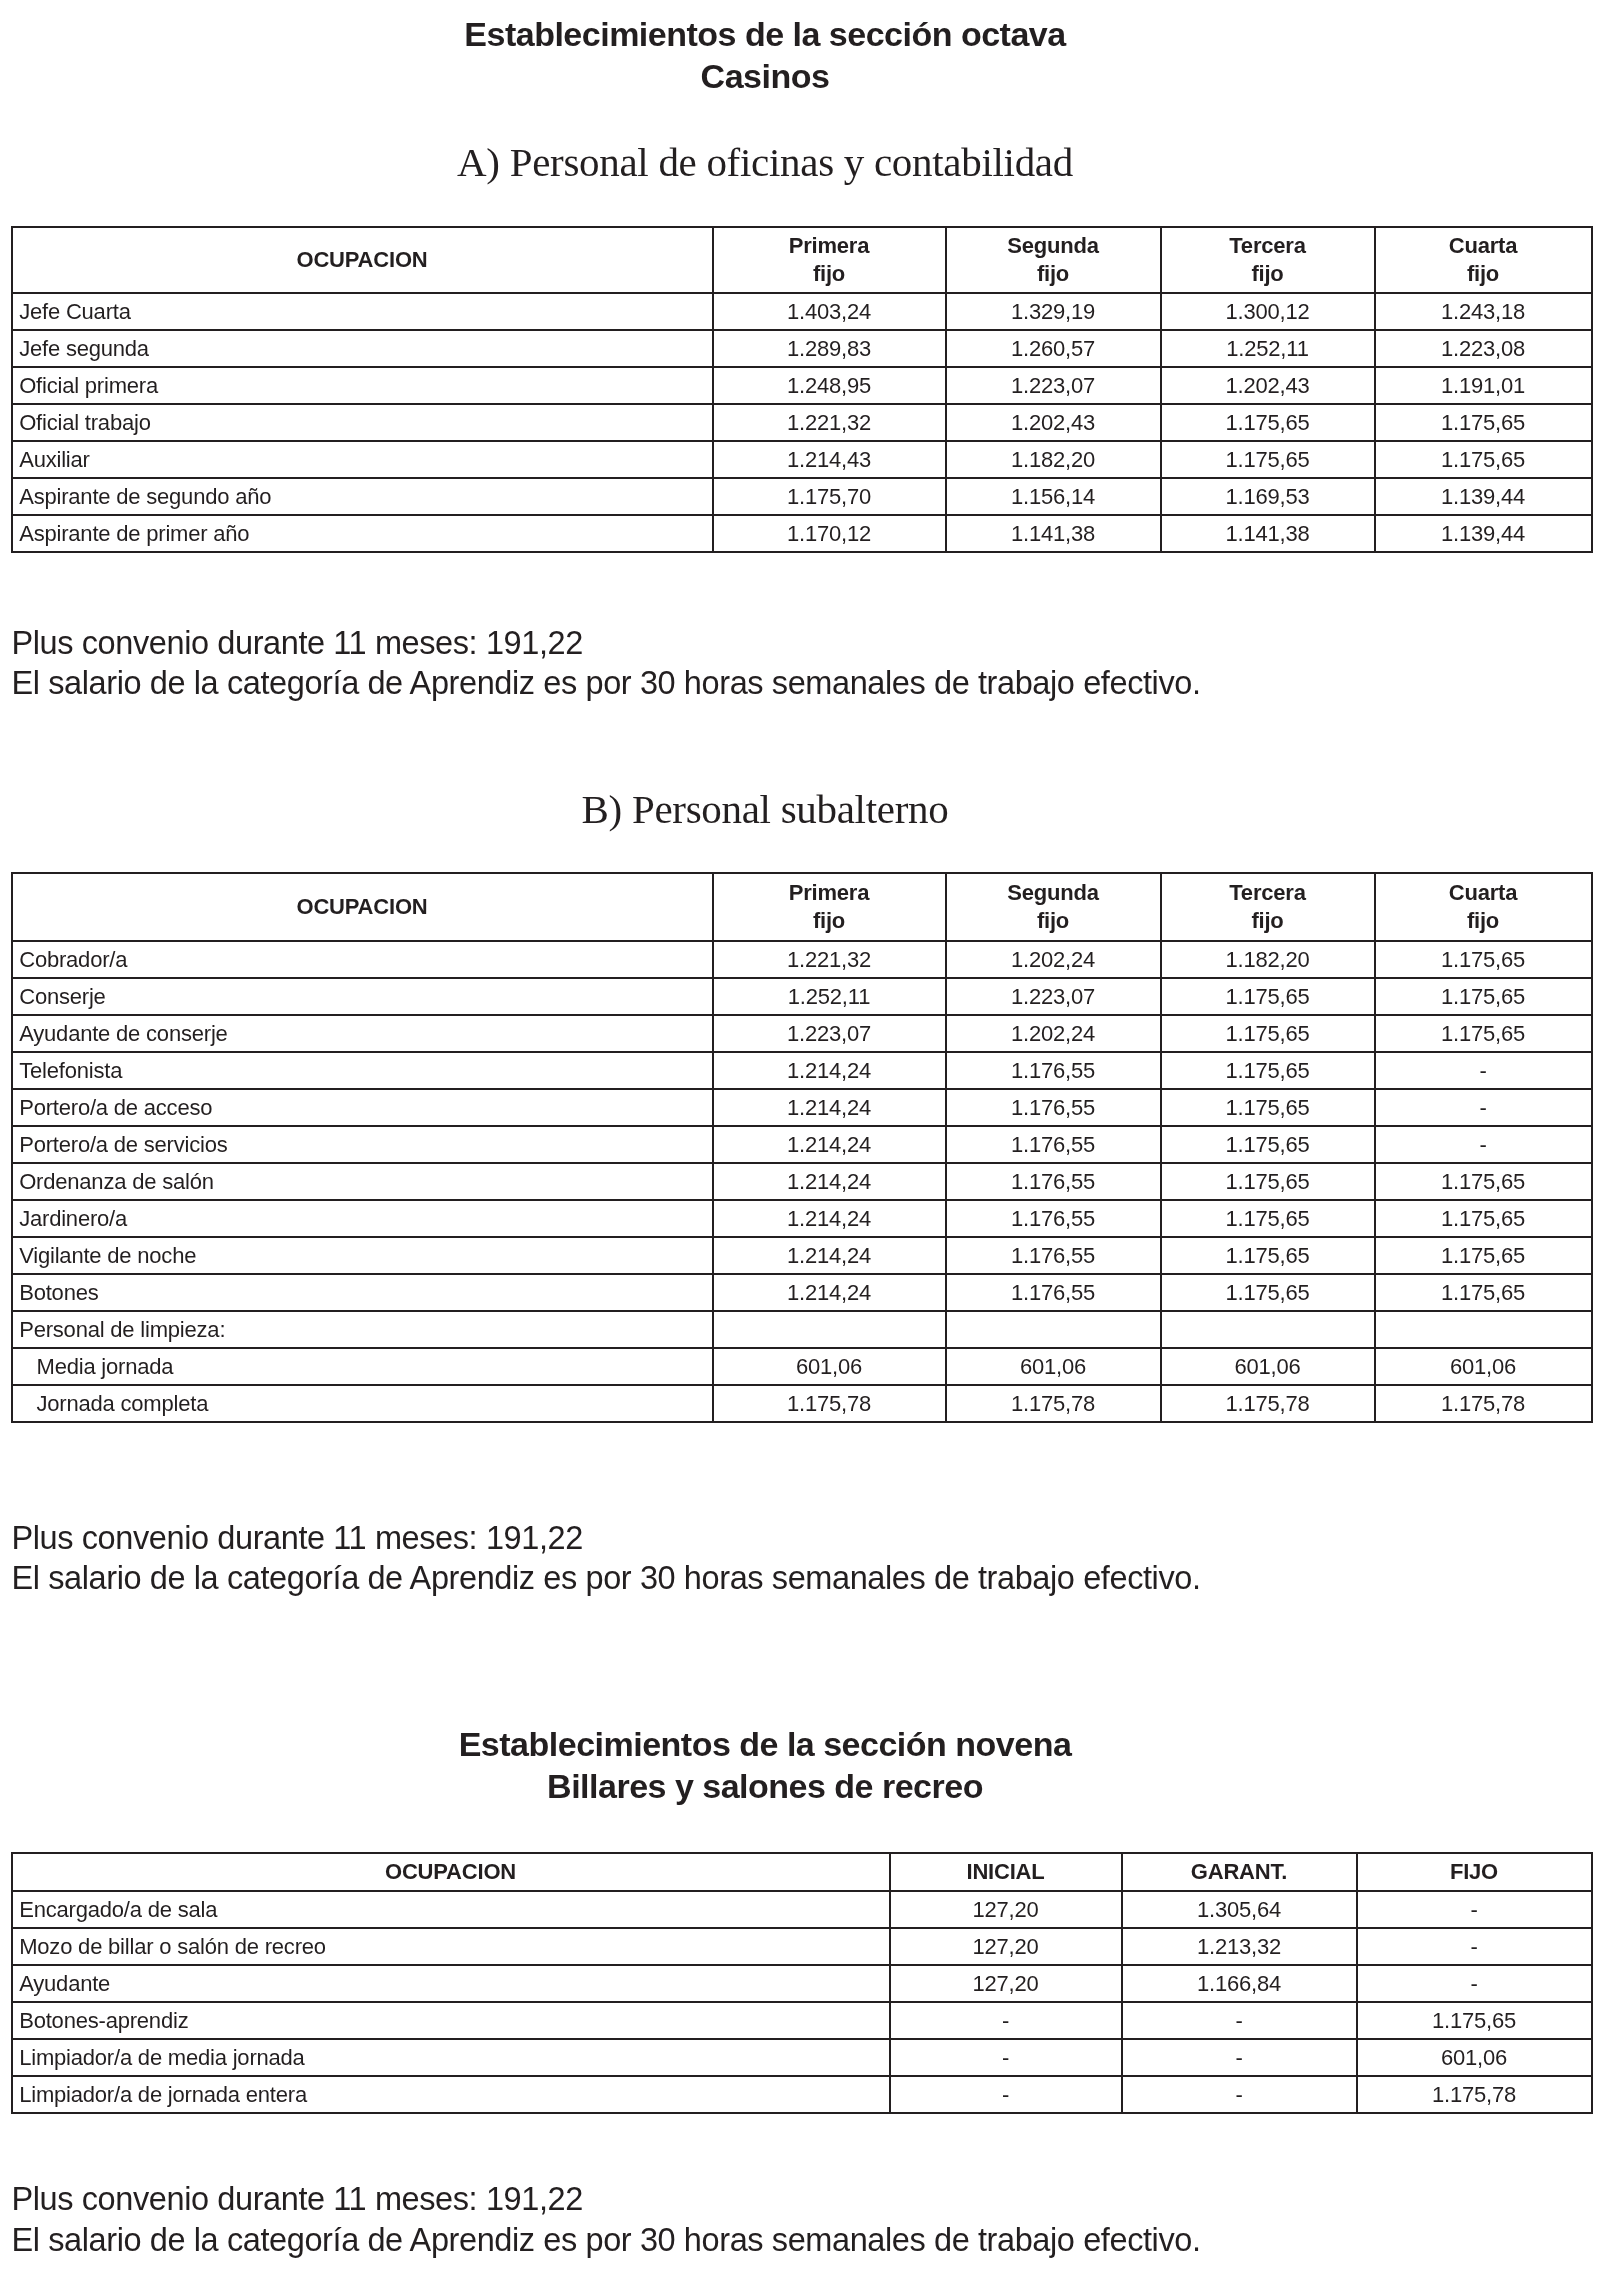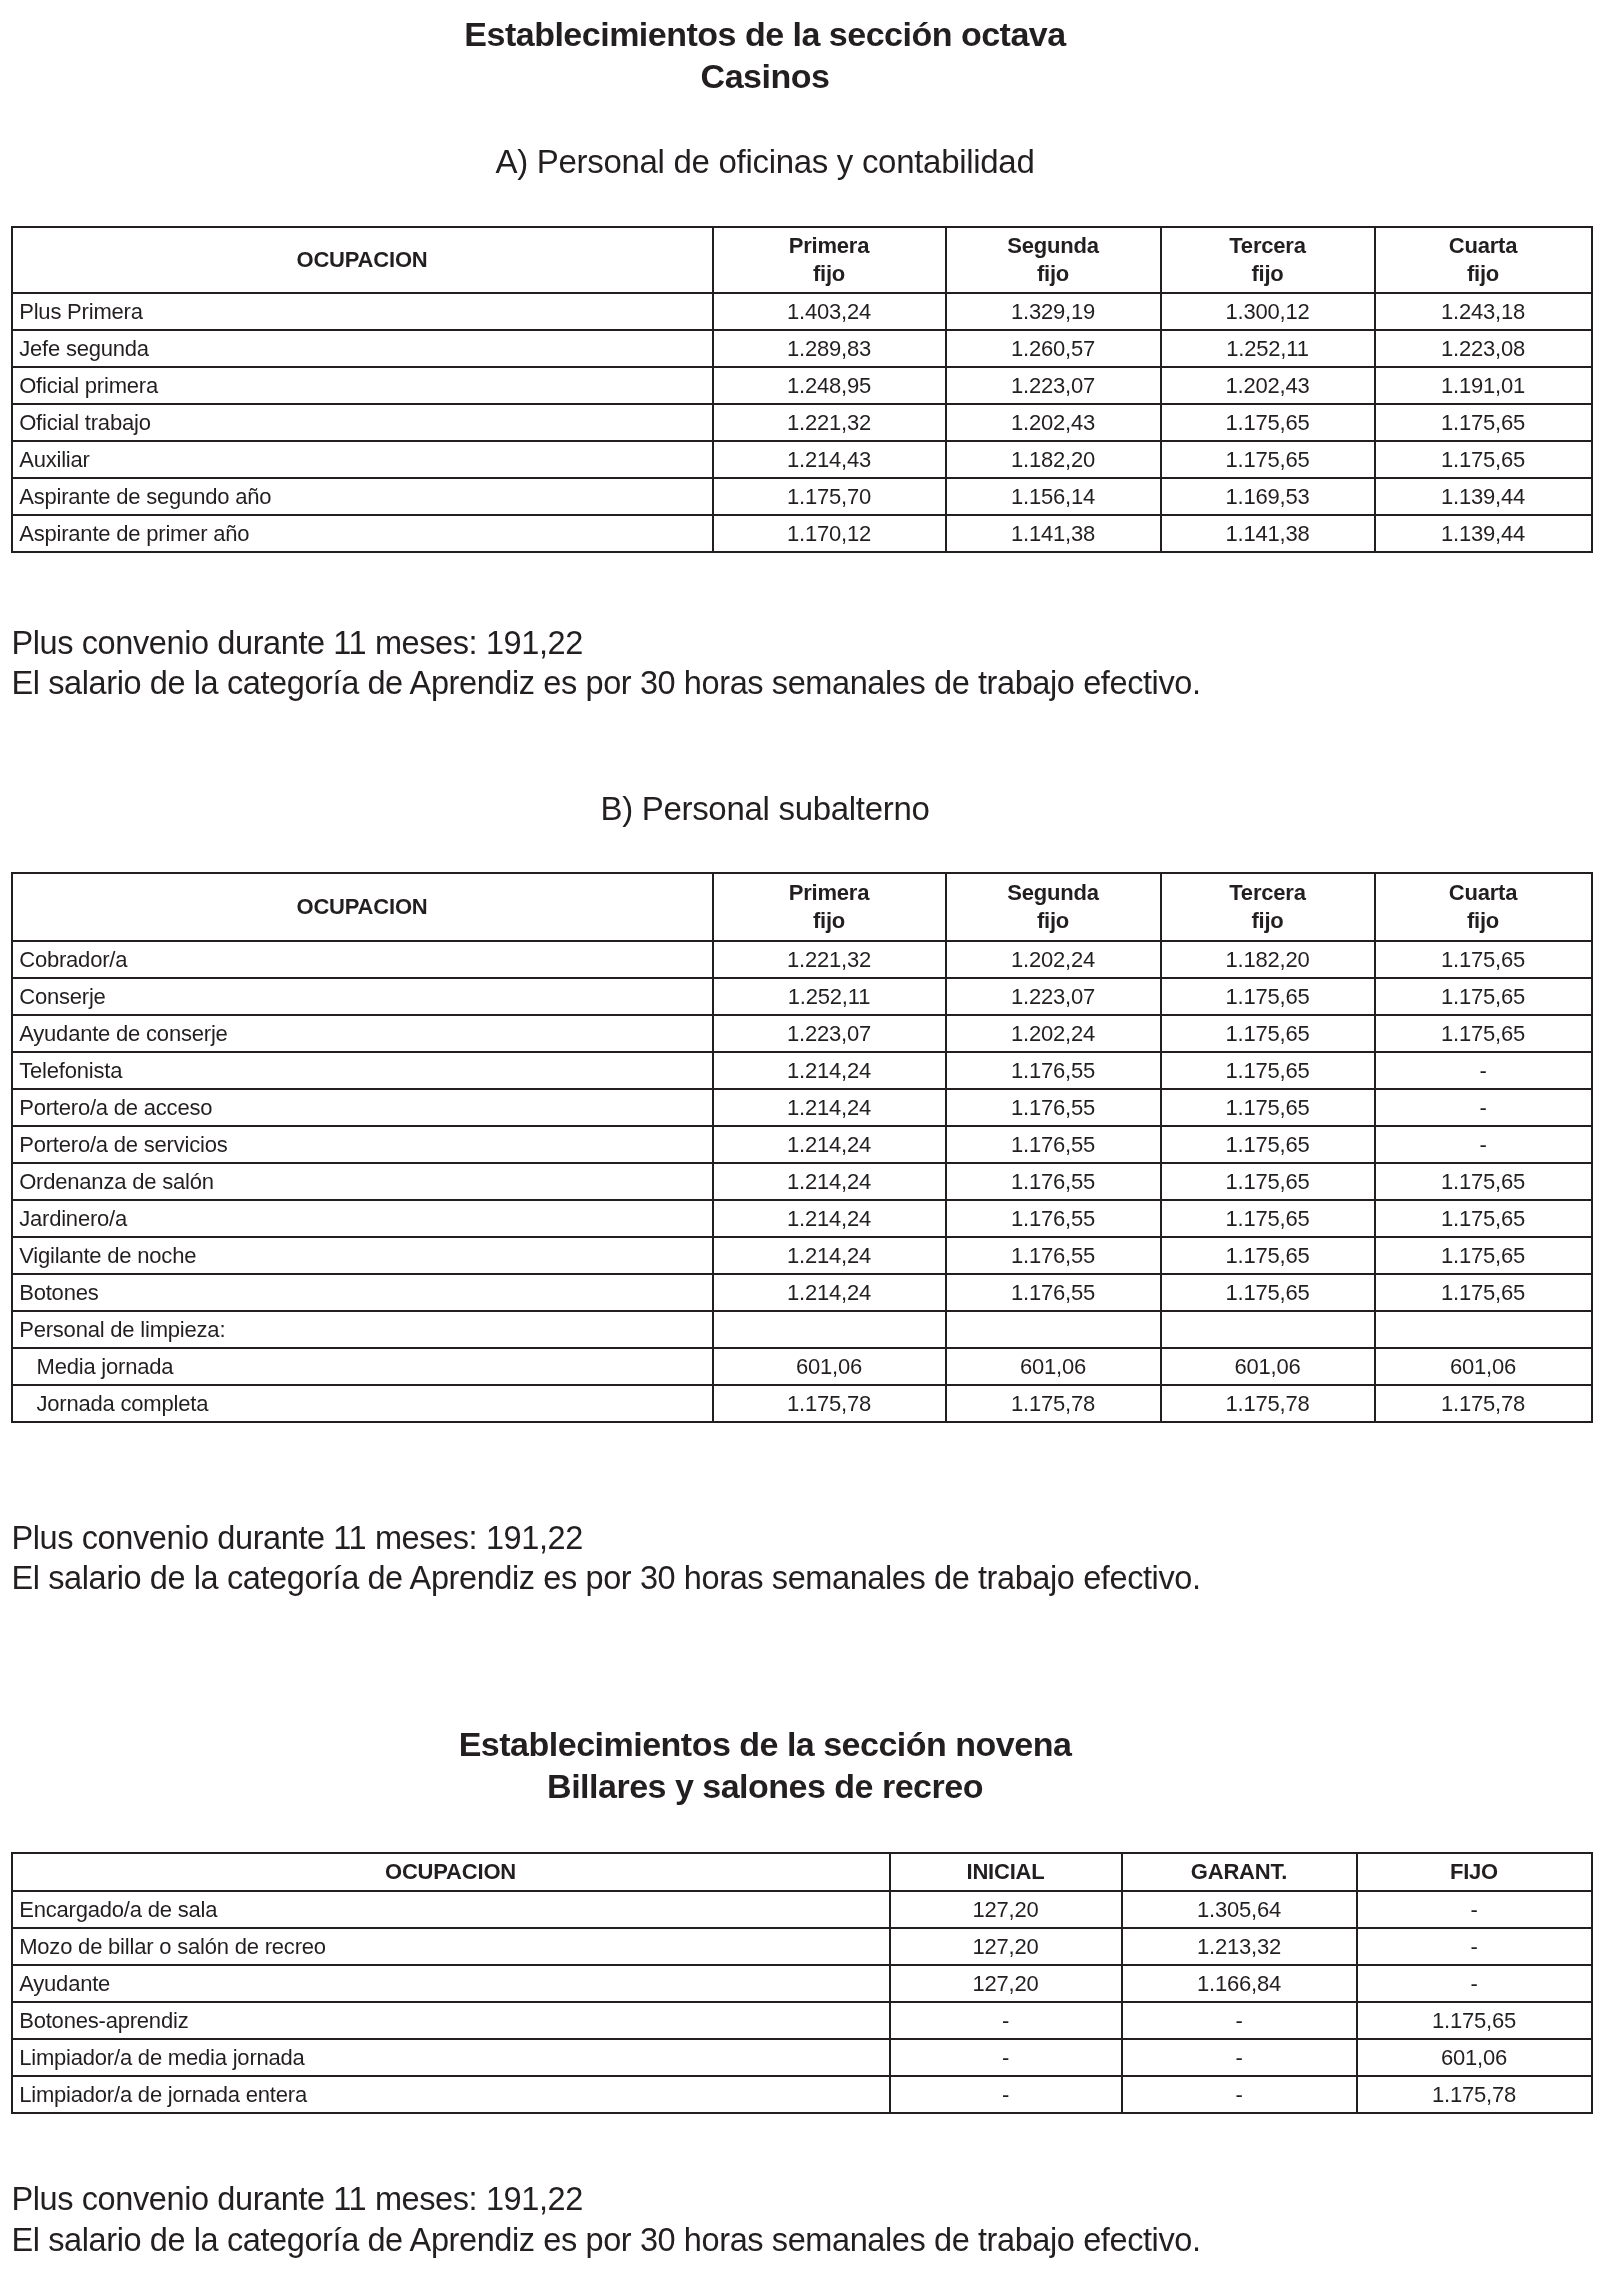--- a/index.html
+++ b/index.html
@@ -21,23 +21,24 @@
       width: 1530px;
       text-align: center;
     }
     .title {
       font-weight: bold;
       font-size: 34px;
       line-height: 42px;
       letter-spacing: -0.5px;
     }
     .subtitle {
-      font-size: 33px;
+      font-size: 41px;
       line-height: 42px;
       letter-spacing: -0.3px;
+      font-family: Liberation Serif, serif;
     }
     .note {
       left: 11.5px;
       font-size: 32.5px;
       line-height: 40px;
       letter-spacing: -0.4px;
       white-space: nowrap;
     }
     table.grid {
       position: absolute;
@@ -101,21 +102,21 @@
     <tr>
       <th>OCUPACION</th>
       <th><span>Primera</span><br><span>fijo</span></th>
       <th><span>Segunda</span><br><span>fijo</span></th>
       <th><span>Tercera</span><br><span>fijo</span></th>
       <th><span>Cuarta</span><br><span>fijo</span></th>
     </tr>
   </thead>
   <tbody>
     <tr>
-      <td class="occ">Plus Primera</td>
+      <td class="occ">Jefe Cuarta</td>
       <td class="num">1.403,24</td>
       <td class="num">1.329,19</td>
       <td class="num">1.300,12</td>
       <td class="num">1.243,18</td>
     </tr>
     <tr>
       <td class="occ">Jefe segunda</td>
       <td class="num">1.289,83</td>
       <td class="num">1.260,57</td>
       <td class="num">1.252,11</td>

